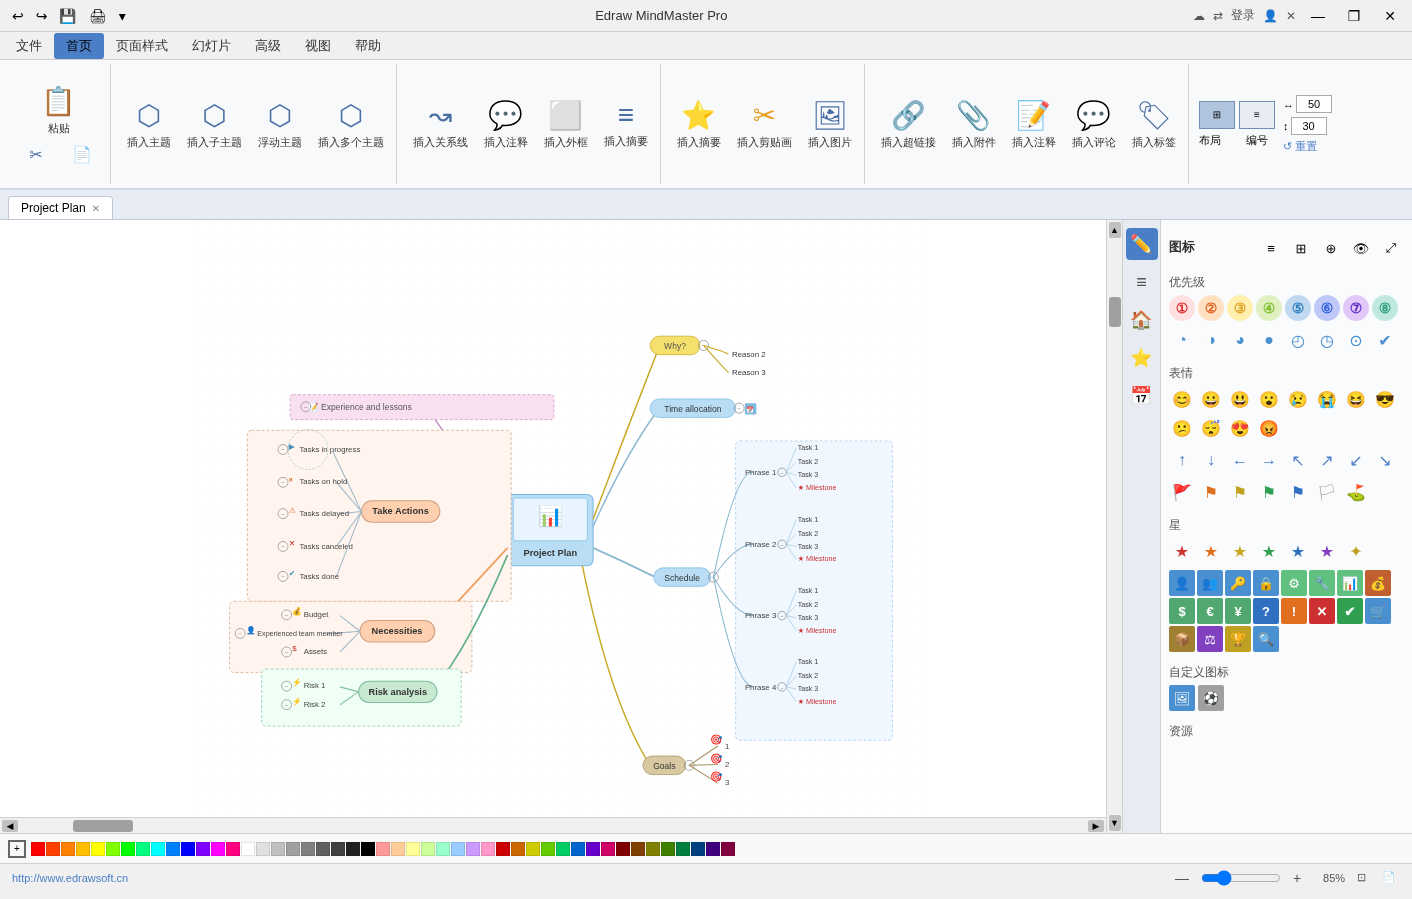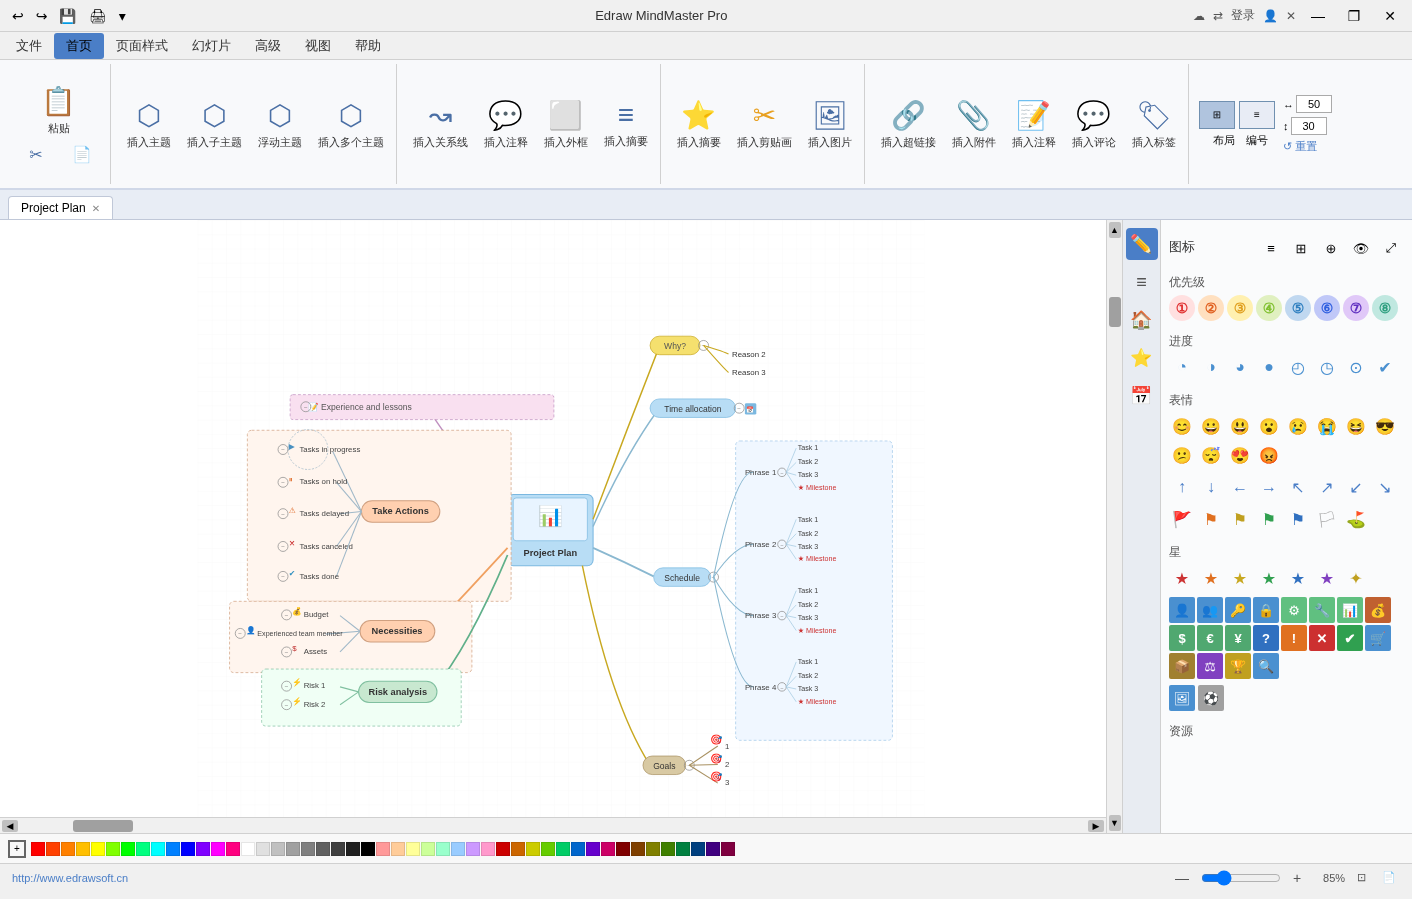--- a/index.html
+++ b/index.html
@@ -41,21 +41,21 @@
     #icon-sidebar { width: 40px; background: #e8ecf2; border-right: 1px solid #d0d0d0; display: flex; flex-direction: column; align-items: center; padding: 8px 0; gap: 8px; }
     #icon-panel { flex: 1; overflow-y: auto; padding: 8px; }
     svg#mindmap { width: 100%; height: 100%; }
 
     
     #statusbar { background: #f0f0f0; height: 30px; display: flex; align-items: center; justify-content: space-between; padding: 0 12px; border-top: 1px solid #d0d0d0; font-size: 11px; color: #555; }
     #colorbar { background: #f8f8f8; height: 36px; border-top: 1px solid #d0d0d0; display: flex; align-items: center; padding: 0 8px; gap: 2px; overflow: hidden; }
     .color-swatch { width: 16px; height: 16px; cursor: pointer; border: 1px solid transparent; }
 
     
-    .panel-title { font-size: 13px; font-weight: normal; color: #333; padding: 4px 0 6px 0; }
+    .panel-title { font-size: 13px; font-weight: bold; color: #333; padding: 4px 0 6px 0; }
     .panel-section-title { font-size: 12px; color: #555; padding: 6px 0 4px 0; }
     .icon-grid { display: flex; flex-wrap: wrap; gap: 3px; margin-bottom: 6px; }
     .panel-icon { width: 26px; height: 26px; display: flex; align-items: center; justify-content: center; cursor: pointer; border-radius: 3px; font-size: 16px; }
     .panel-header { display: flex; justify-content: space-between; align-items: center; padding: 6px 0; }
     .panel-header-icons { display: flex; gap: 4px; }
 
     
     .sidebar-icon-btn { width: 32px; height: 32px; display: flex; align-items: center; justify-content: center; cursor: pointer; border-radius: 4px; font-size: 18px; color: #555; }
     .sidebar-icon-btn.active { background: #4a7ec7; color: white; }
   </style>
@@ -197,21 +197,21 @@
   </div>
 
   <div class="toolbar-group" style="min-width:120px">
     <div style="display:flex;gap:8px;align-items:center">
       <div style="display:flex;flex-direction:column;gap:4px">
         <div style="display:flex;gap:4px">
           <div style="width:36px;height:28px;background:#b0c4de;border:1px solid #7090b0;cursor:pointer;display:flex;align-items:center;justify-content:center;font-size:10px">⊞</div>
           <div style="width:36px;height:28px;background:#e8ecf5;border:1px solid #7090b0;cursor:pointer;display:flex;align-items:center;justify-content:center;font-size:10px">≡</div>
         </div>
         <div style="display:flex;gap:4px">
-          <div style="font-size:11px;text-align:right;width:36px;cursor:pointer">布局</div>
+          <div style="font-size:11px;text-align:left;width:36px;cursor:pointer">布局</div>
           <div style="font-size:11px;text-align:center;width:36px;cursor:pointer">编号</div>
         </div>
       </div>
       <div style="display:flex;flex-direction:column;gap:4px">
         <div style="display:flex;align-items:center;gap:2px">
           <span style="font-size:11px">↔</span>
           <input type="text" value="50" style="width: 36px; height: 18px; border: 1px solid rgb(170, 170, 170); text-align: center; font-size: 11px;">
         </div>
         <div style="display:flex;align-items:center;gap:2px">
           <span style="font-size:11px">↕</span>
@@ -482,21 +482,20 @@
         <div class="panel-icon" style="color:#e03030;background:#ffe0e0;border-radius:50%;font-size:14px;font-weight:bold">①</div>
         <div class="panel-icon" style="color:#e06020;background:#ffe0c0;border-radius:50%;font-size:14px;font-weight:bold">②</div>
         <div class="panel-icon" style="color:#e0a020;background:#fff0b0;border-radius:50%;font-size:14px;font-weight:bold">③</div>
         <div class="panel-icon" style="color:#80c030;background:#e0f0c0;border-radius:50%;font-size:14px;font-weight:bold">④</div>
         <div class="panel-icon" style="color:#3080c0;background:#c0d8f0;border-radius:50%;font-size:14px;font-weight:bold">⑤</div>
         <div class="panel-icon" style="color:#3060e0;background:#c0c8f8;border-radius:50%;font-size:14px;font-weight:bold">⑥</div>
         <div class="panel-icon" style="color:#6030c0;background:#e0c8f8;border-radius:50%;font-size:14px;font-weight:bold">⑦</div>
         <div class="panel-icon" style="color:#30a080;background:#c0e8e0;border-radius:50%;font-size:14px;font-weight:bold">⑧</div>
       </div>
 
-      <div class="panel-section-title">进度</div>
       <div class="icon-grid">
         <div class="panel-icon" style="color:#4a90d0">◔</div>
         <div class="panel-icon" style="color:#4a90d0">◑</div>
         <div class="panel-icon" style="color:#4a90d0">◕</div>
         <div class="panel-icon" style="color:#4a90d0">●</div>
         <div class="panel-icon" style="color:#4a90d0">◴</div>
         <div class="panel-icon" style="color:#4a90d0">◷</div>
         <div class="panel-icon" style="color:#4a90d0">⊙</div>
         <div class="panel-icon" style="color:#4a90d0">✔</div>
       </div>
@@ -565,20 +564,21 @@
         <div class="panel-icon" style="font-size:13px;background:#e07020;color:white;border-radius:2px;font-weight:bold">!</div>
         <div class="panel-icon" style="font-size:13px;background:#cc3030;color:white;border-radius:2px;font-weight:bold">✕</div>
         <div class="panel-icon" style="font-size:13px;background:#30a050;color:white;border-radius:2px;font-weight:bold">✔</div>
         <div class="panel-icon" style="font-size:13px;background:#4a90d0;color:white;border-radius:2px;">🛒</div>
         <div class="panel-icon" style="font-size:13px;background:#a08030;color:white;border-radius:2px;">📦</div>
         <div class="panel-icon" style="font-size:13px;background:#8040c0;color:white;border-radius:2px;">⚖</div>
         <div class="panel-icon" style="font-size:13px;background:#c0a020;color:white;border-radius:2px;">🏆</div>
         <div class="panel-icon" style="font-size:13px;background:#4a90d0;color:white;border-radius:2px;">🔍</div>
       </div>
 
+      <div class="panel-section-title">自定义图标</div>
       <div class="icon-grid">
         <div class="panel-icon" style="font-size:13px;background:#4a90d0;color:white;border-radius:2px;">🖼</div>
         <div class="panel-icon" style="font-size:13px;background:#a0a0a0;color:white;border-radius:2px;">⚽</div>
       </div>
 
       <div class="panel-section-title">资源</div>
 
     </div>
   </div>
 </div>

